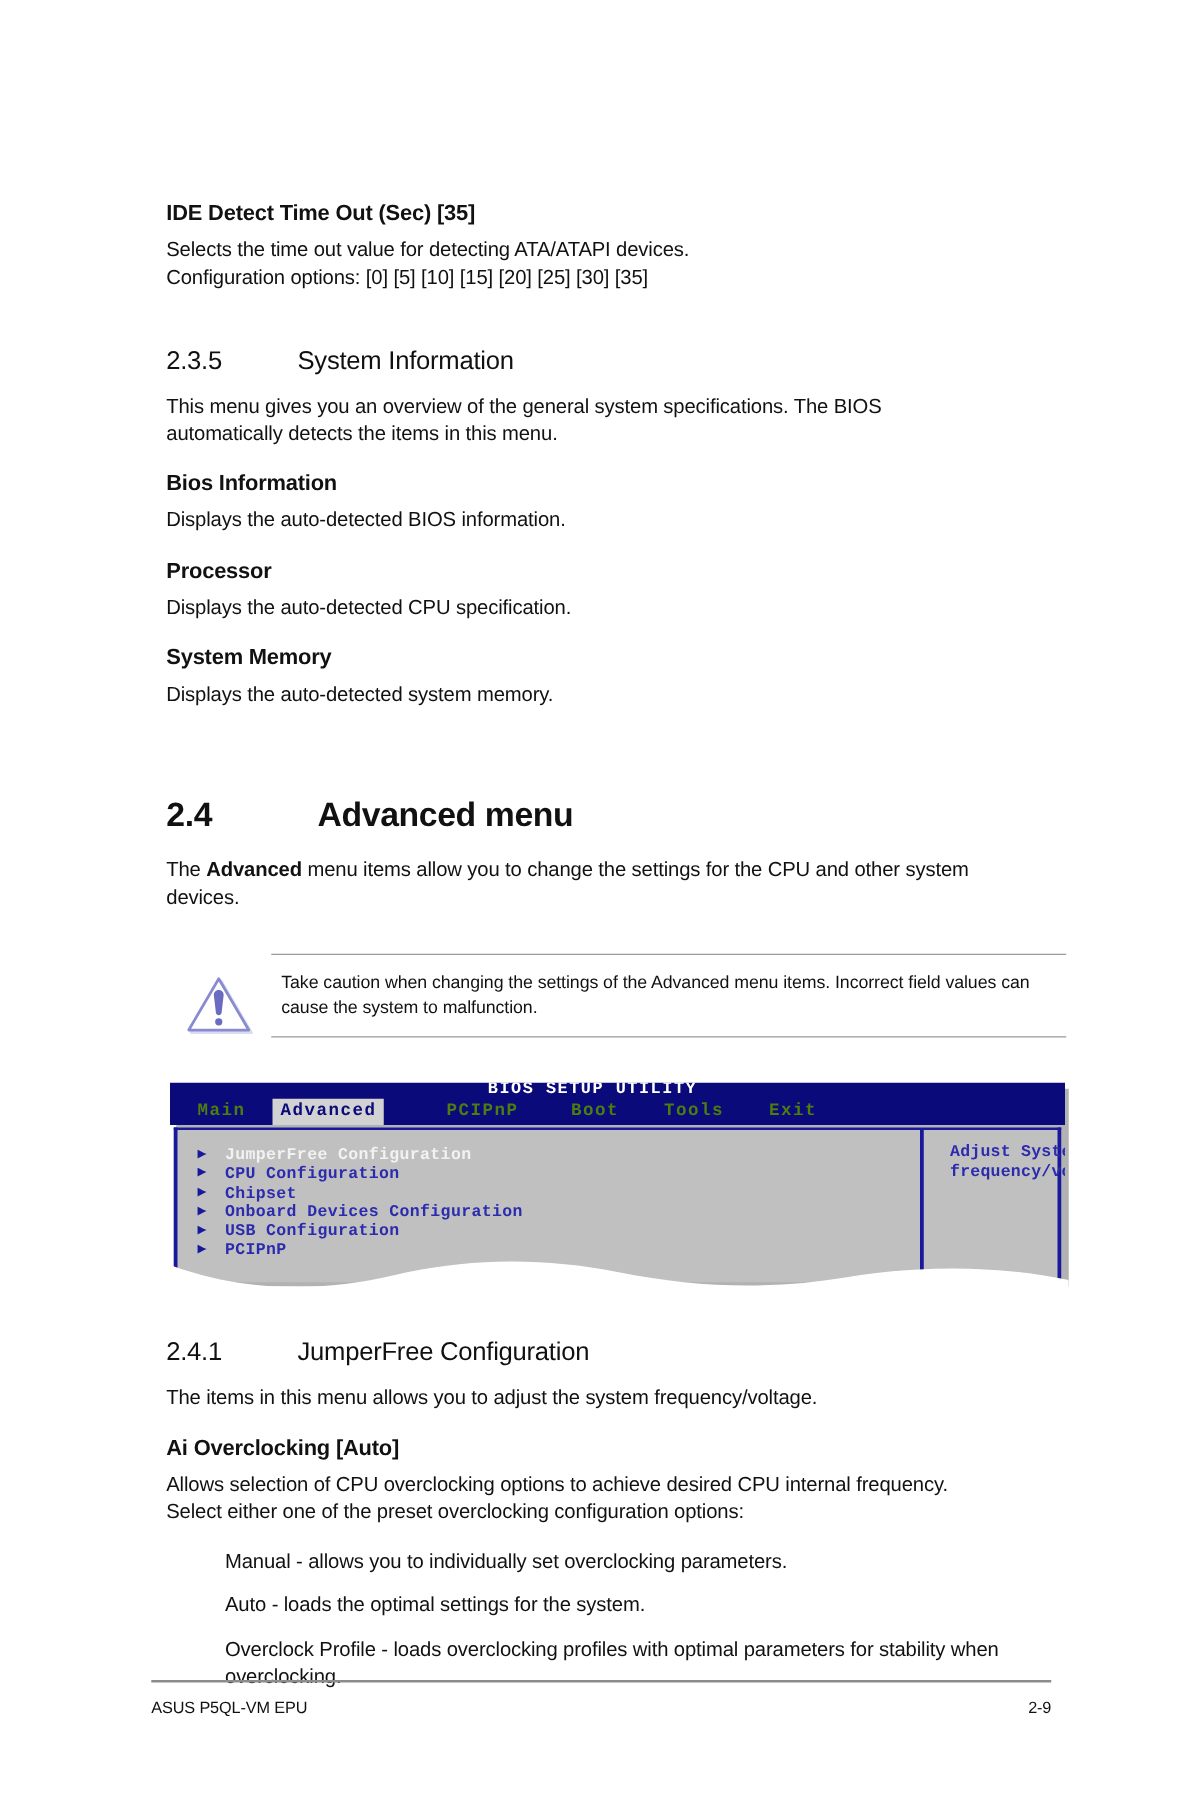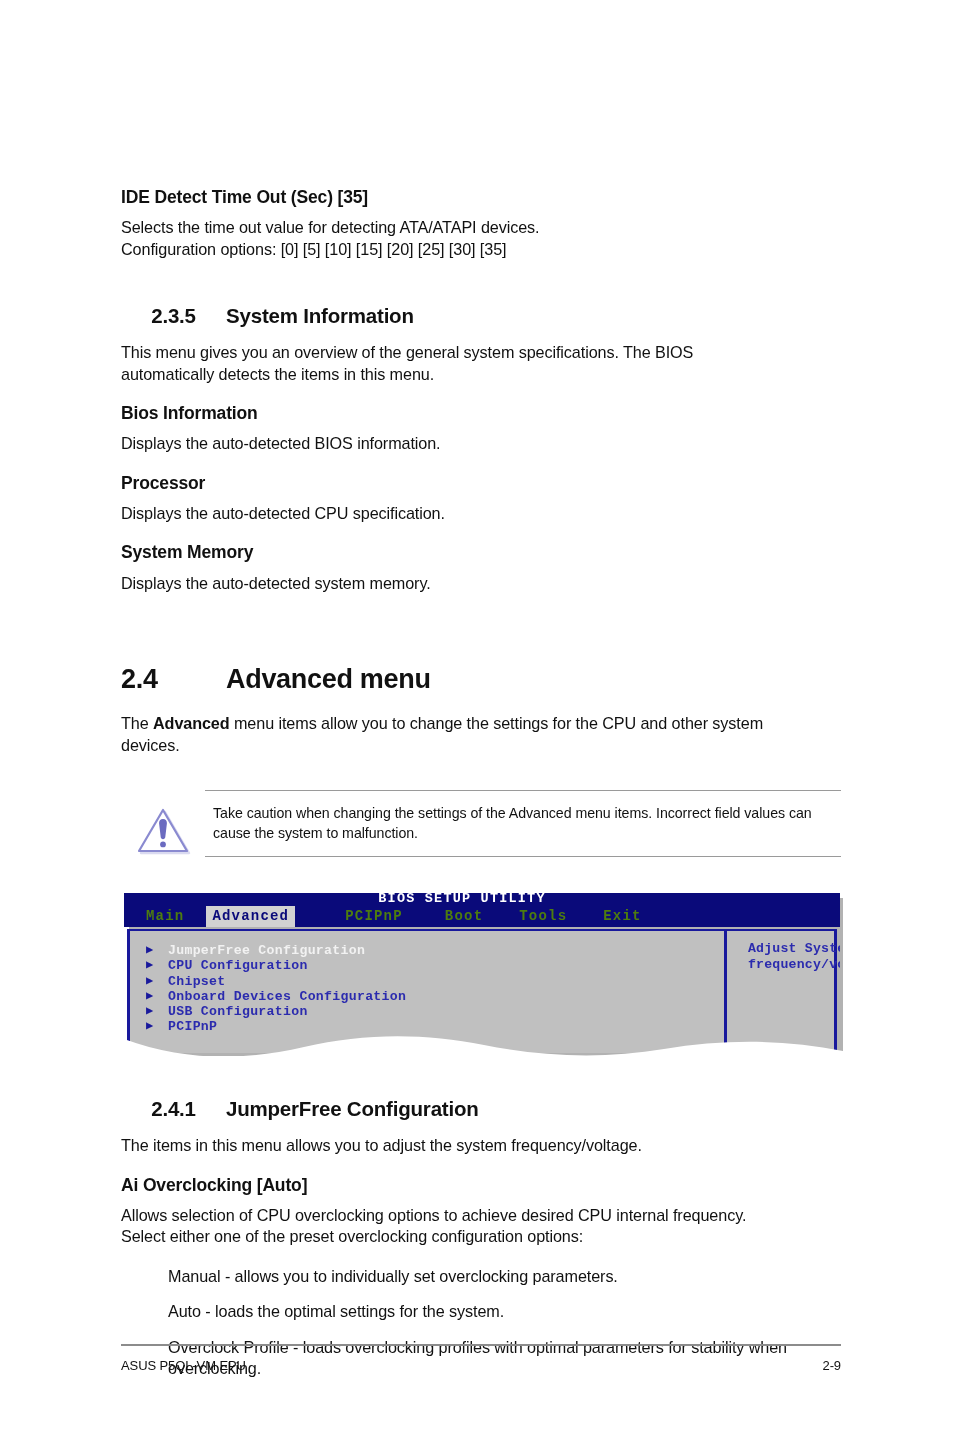--- a/index.html
+++ b/index.html
@@ -17,57 +17,56 @@
   }
   .page {
     position: absolute;
     left: 0; top: 0;
     width: 954px;
     height: 1438px;
     overflow: hidden;
   }
   .content {
     position: absolute;
-    left: 121px;
+    left: 133px;
     top: 160px;
     width: 720px;
-    margin-top: 27px;
   }
 
   
   .h-sub {
     font-size: 17.5px;
     font-weight: bold;
     letter-spacing: -0.15px;
     margin: 0 0 10px 0;
     line-height: 1.15;
   }
   .body-text {
     font-size: 16.2px;
     line-height: 21.5px;
     margin: 0;
     letter-spacing: -0.1px;
   }
   .h-num {
     display: flex;
     align-items: baseline;
     font-size: 20.5px;
-    font-weight: bold;
+    font-weight: normal;
     letter-spacing: -0.2px;
     margin: 0;
-    text-align: center;
   }
   .h-num .num { width: 105px; flex: none; }
   .h-big {
     display: flex;
     align-items: baseline;
     font-size: 27px;
     font-weight: bold;
     letter-spacing: -0.3px;
     margin: 0;
+    gap: 16px;
   }
   .h-big .num { width: 105px; flex: none; }
 
   .sp-18 { height: 18px; }
   .sp-14 { height: 14px; }
   .sp-26 { height: 26px; }
   .sp-36 { height: 36px; }
   .sp-44 { height: 44px; }
 
   

